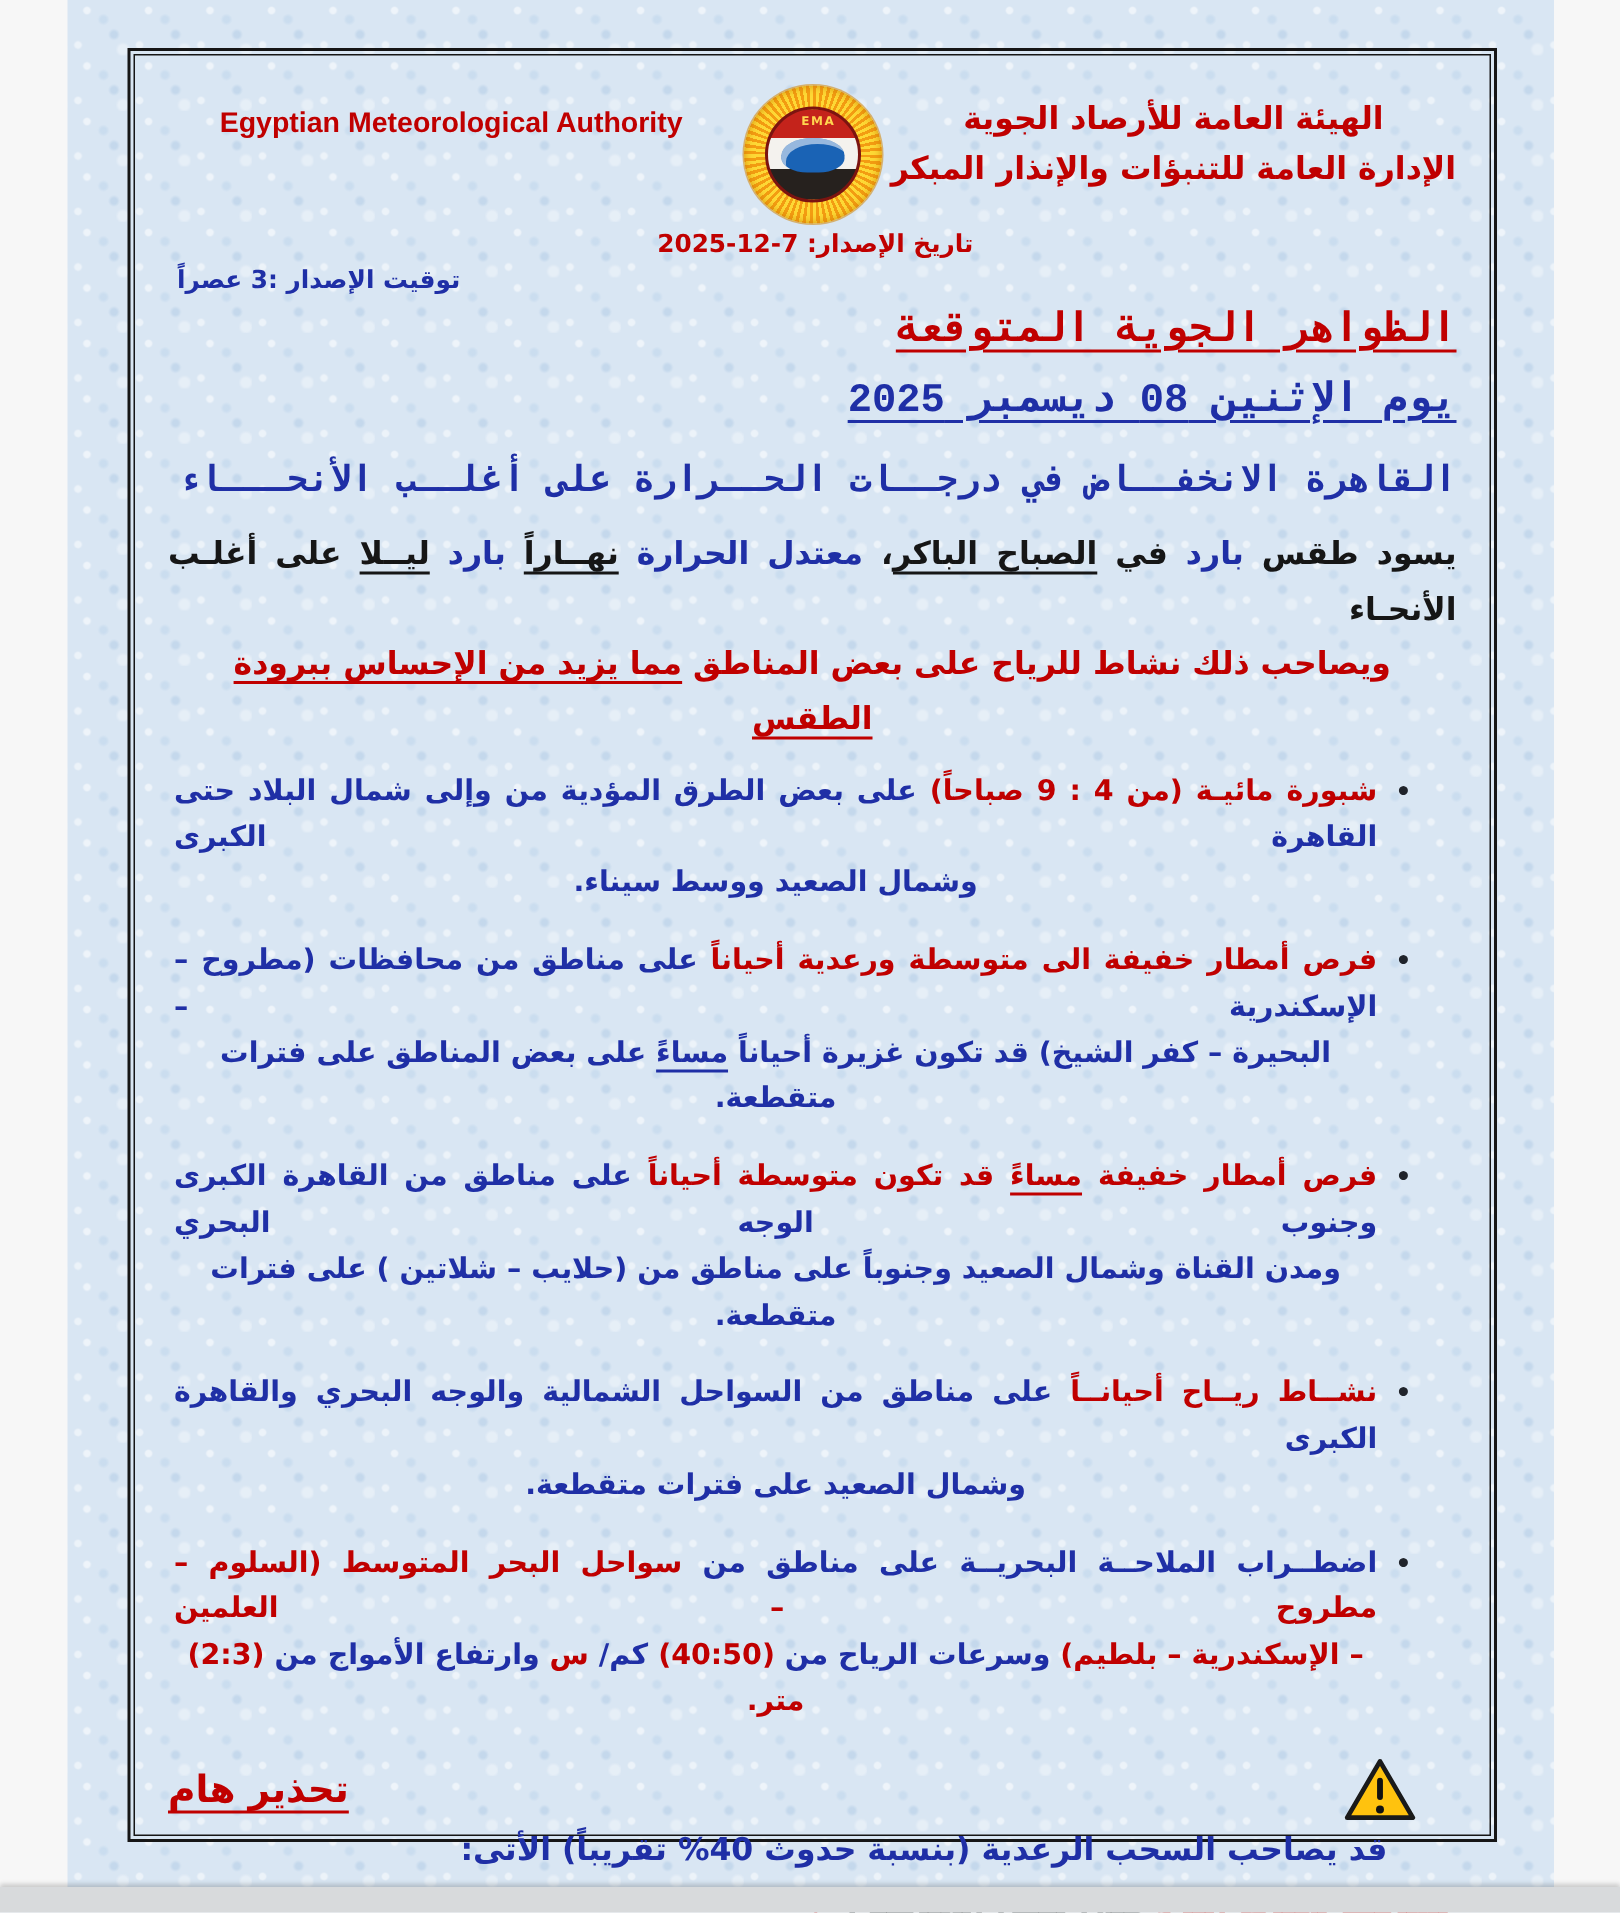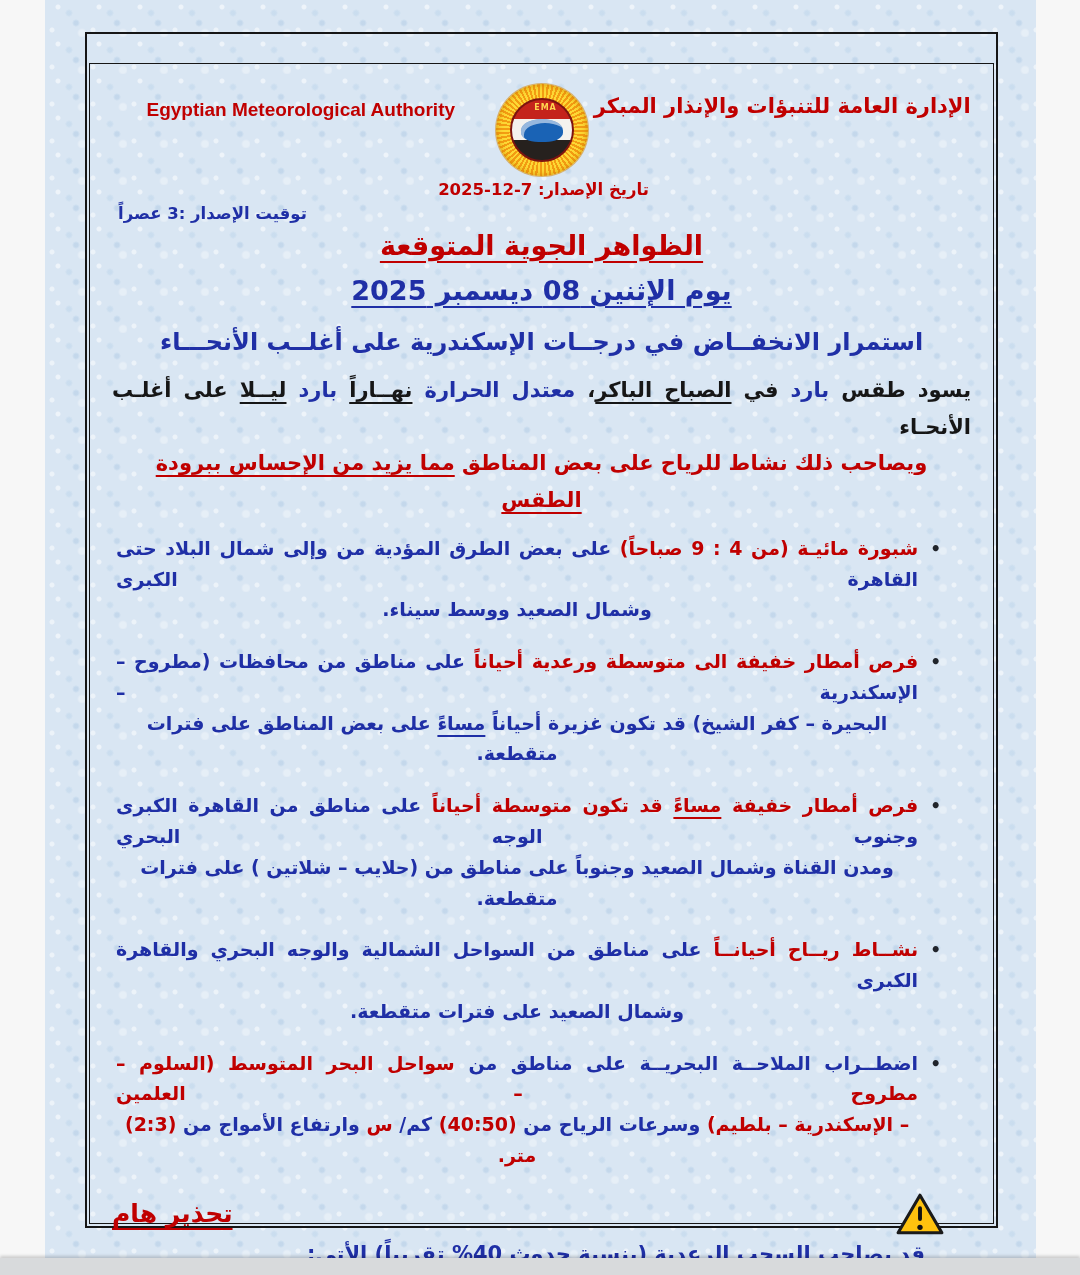--- a/index.html
+++ b/index.html
@@ -13,21 +13,21 @@
           radial-gradient(circle 4px at 31px 23px, rgba(171,199,227,.45) 0 2px, transparent 4px),
           radial-gradient(circle 3px at 7px 30px, rgba(255,255,255,.5) 0 2px, transparent 3px),
           radial-gradient(circle 4px at 24px 13px, rgba(188,212,235,.5) 0 2px, transparent 4px),
           radial-gradient(circle 5px at 37px 33px, rgba(255,255,255,.35) 0 3px, transparent 5px);
         background-size:41px 37px;}
   .bottom-strip{position:absolute;left:0;right:0;bottom:0;height:17px;background:#d8dadc;
         box-shadow:0 -2px 3px rgba(0,0,0,.18);}
   
   .frame-outer{position:absolute;left:40px;right:38px;top:32px;bottom:30px;border:2px solid #161616;}
   .frame-inner{position:absolute;inset:2px;border:1.5px solid #161616;padding:12px 22px 10px 22px;
-               direction:rtl;box-sizing:border-box;margin-top:27px;}
+               direction:rtl;box-sizing:border-box;}
   
   .header-grid{display:grid;direction:ltr;grid-template-columns:1fr auto 1fr;align-items:start;margin-top:8px;}
   .en-block{text-align:center;color:var(--red);font-size:19px;line-height:1.5;padding-top:12px;
             font-family:"Liberation Sans","DejaVu Sans",sans-serif;}
   .ar-block{text-align:center;color:var(--red);font-size:21px;line-height:1.55;direction:rtl;padding-top:6px;}
   
   .logo{width:92px;height:92px;border-radius:50%;margin:0 6px;position:relative;flex-shrink:0;
         background:repeating-conic-gradient(#f39c12 0deg 3deg, #fdd835 3deg 6deg);
         box-shadow:0 0 0 1px rgba(210,140,20,.6), inset 0 0 6px rgba(200,120,0,.8);}
   .logo-core{position:absolute;left:14px;top:14px;width:64px;height:64px;border-radius:50%;overflow:hidden;
@@ -36,21 +36,21 @@
   .logo-ema{position:absolute;top:3px;left:4px;width:100%;text-align:center;font-size:8px;color:#ffd54f;
         letter-spacing:1px;}
   .logo-cloud{position:absolute;top:19px;left:9px;width:42px;height:23px;background:#1a63b5;
         border-radius:55% 55% 45% 45%;box-shadow:inset 3px 4px 0 rgba(255,255,255,.55);}
   
   .issue-block{text-align:left;direction:rtl;margin:2px 2px 0 6px;font-size:16.5px;line-height:1.45;}
   .issue-block div{direction:rtl;}
   .issue-date{color:var(--red);text-align:center;}
   .issue-time{color:var(--blue);text-align:left;}
   
-  .title{text-align:center;}
+  .title{text-align:right;font-family:Liberation Mono, monospace;}
   .title-main{color:var(--red);font-size:27px;margin-top:4px;text-decoration:underline;
               text-decoration-thickness:2px;text-underline-offset:6px;}
   .title-date{color:var(--blue);font-size:27px;margin-top:14px;text-decoration:underline;
               text-decoration-thickness:2px;text-underline-offset:6px;}
   .title-summary{color:var(--blue);font-size:24px;margin-top:22px;}
   
   .line{line-height:1.6;}
   .l-just{text-align:justify;text-align-last:justify;}
   .l-center{text-align:center;}
   .seg.u{text-decoration:underline;text-decoration-thickness:2px;text-underline-offset:5px;}
@@ -85,32 +85,33 @@
           <div class="en-block">
             <div>Egyptian Meteorological Authority</div>
           </div>
           <div class="logo">
             <div class="logo-core">
               <div class="logo-ema">EMA</div>
               <div class="logo-cloud"></div>
             </div>
           </div>
           <div class="ar-block">
+            <div>الهيئة العامة للأرصاد الجوية</div>
             <div>الإدارة العامة للتنبؤات والإنذار المبكر</div>
           </div>
         </div>
 
         <div class="issue-block">
           <div class="issue-date">تاريخ الإصدار: 7-12-2025</div>
           <div class="issue-time">توقيت الإصدار :3 عصراً</div>
         </div>
 
         <div class="title title-main">الظواهر الجوية المتوقعة</div>
         <div class="title title-date">يوم الإثنين 08 ديسمبر 2025</div>
-        <div class="title title-summary">استمرار الانخفــاض في درجــات الإسكندرية على أغلــب الأنحـــاء</div>
+        <div class="title title-summary">القاهرة الانخفــاض في درجــات الحــرارة على أغلــب الأنحـــاء</div>
 
         <div class="intro">
           <div class="line l-just"><span class="seg c-black">يسود طقس </span><span class="seg c-blue">بارد</span><span class="seg c-black"> في </span><span class="seg c-black u">الصباح الباكر</span><span class="seg c-black">، </span><span class="seg c-blue">معتدل الحرارة</span><span class="seg c-black"> </span><span class="seg c-black u">نهــاراً</span><span class="seg c-black"> </span><span class="seg c-blue">بارد</span><span class="seg c-black"> </span><span class="seg c-black u">ليــلا</span><span class="seg c-black"> على أغلـب الأنحـاء</span></div>
           <div class="line l-center"><span class="seg c-red">ويصاحب ذلك نشاط للرياح على بعض المناطق </span><span class="seg c-red u">مما يزيد من الإحساس ببرودة الطقس</span></div>
         </div>
 
         <div class="bullets">
           <div class="bullet">
             <span class="dot">•</span>
             <div class="blines">

